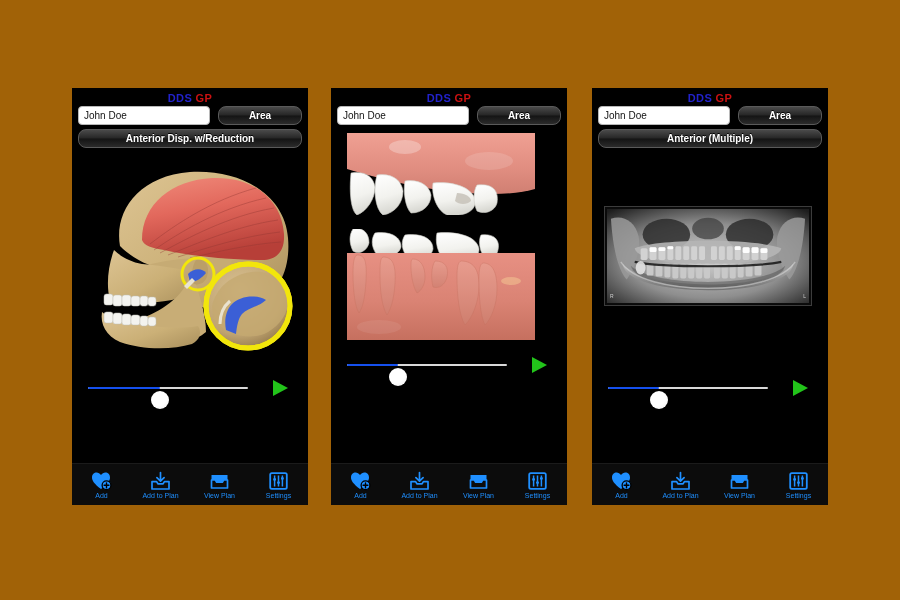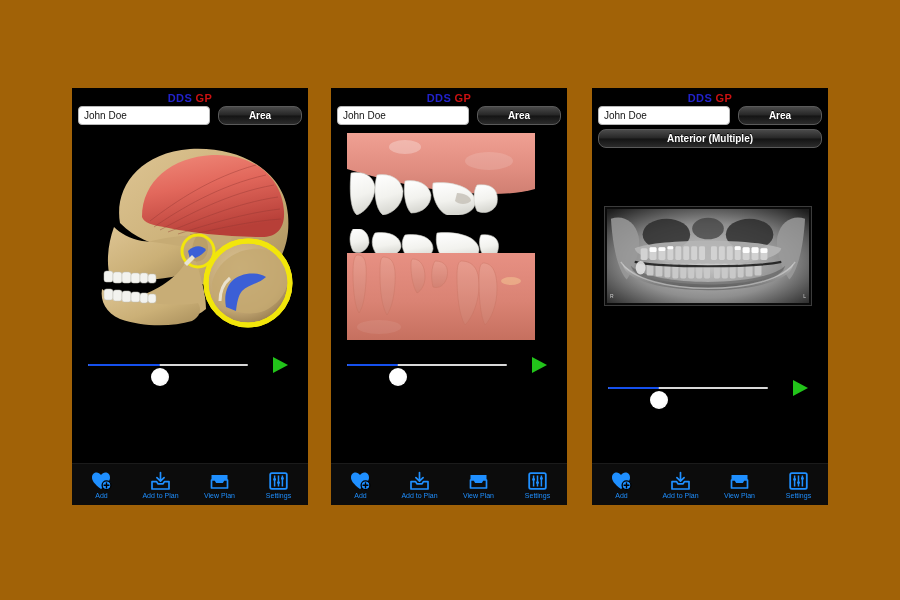--- a/index.html
+++ b/index.html
@@ -182,20 +182,23 @@
 
     <div class="app-title">
       <span class="t-dds">DDS</span><span class="t-gp">GP</span>
     </div>
 
     <div class="ctl-row">
       <div class="name-field" placeholder="Patient Name">John Doe</div>
       <div class="dark-btn area-btn">Area</div>
     </div>
 
+    <div class="ctl-row wide-btn-row">
+      <div class="dark-btn wide-btn">Anterior Disp. w/Reduction</div>
+    </div>
 
     <div class="media">
 
   <div class="skull-wrap">
     <svg class="skull-img" viewBox="0 0 220 211" preserveAspectRatio="xMidYMid slice">
       <defs>
         <linearGradient id="boneG" x1="0" y1="0" x2="1" y2="1">
           <stop offset="0%" stop-color="#ddc493"></stop>
           <stop offset="55%" stop-color="#cbb077"></stop>
           <stop offset="100%" stop-color="#a98f5c"></stop>

